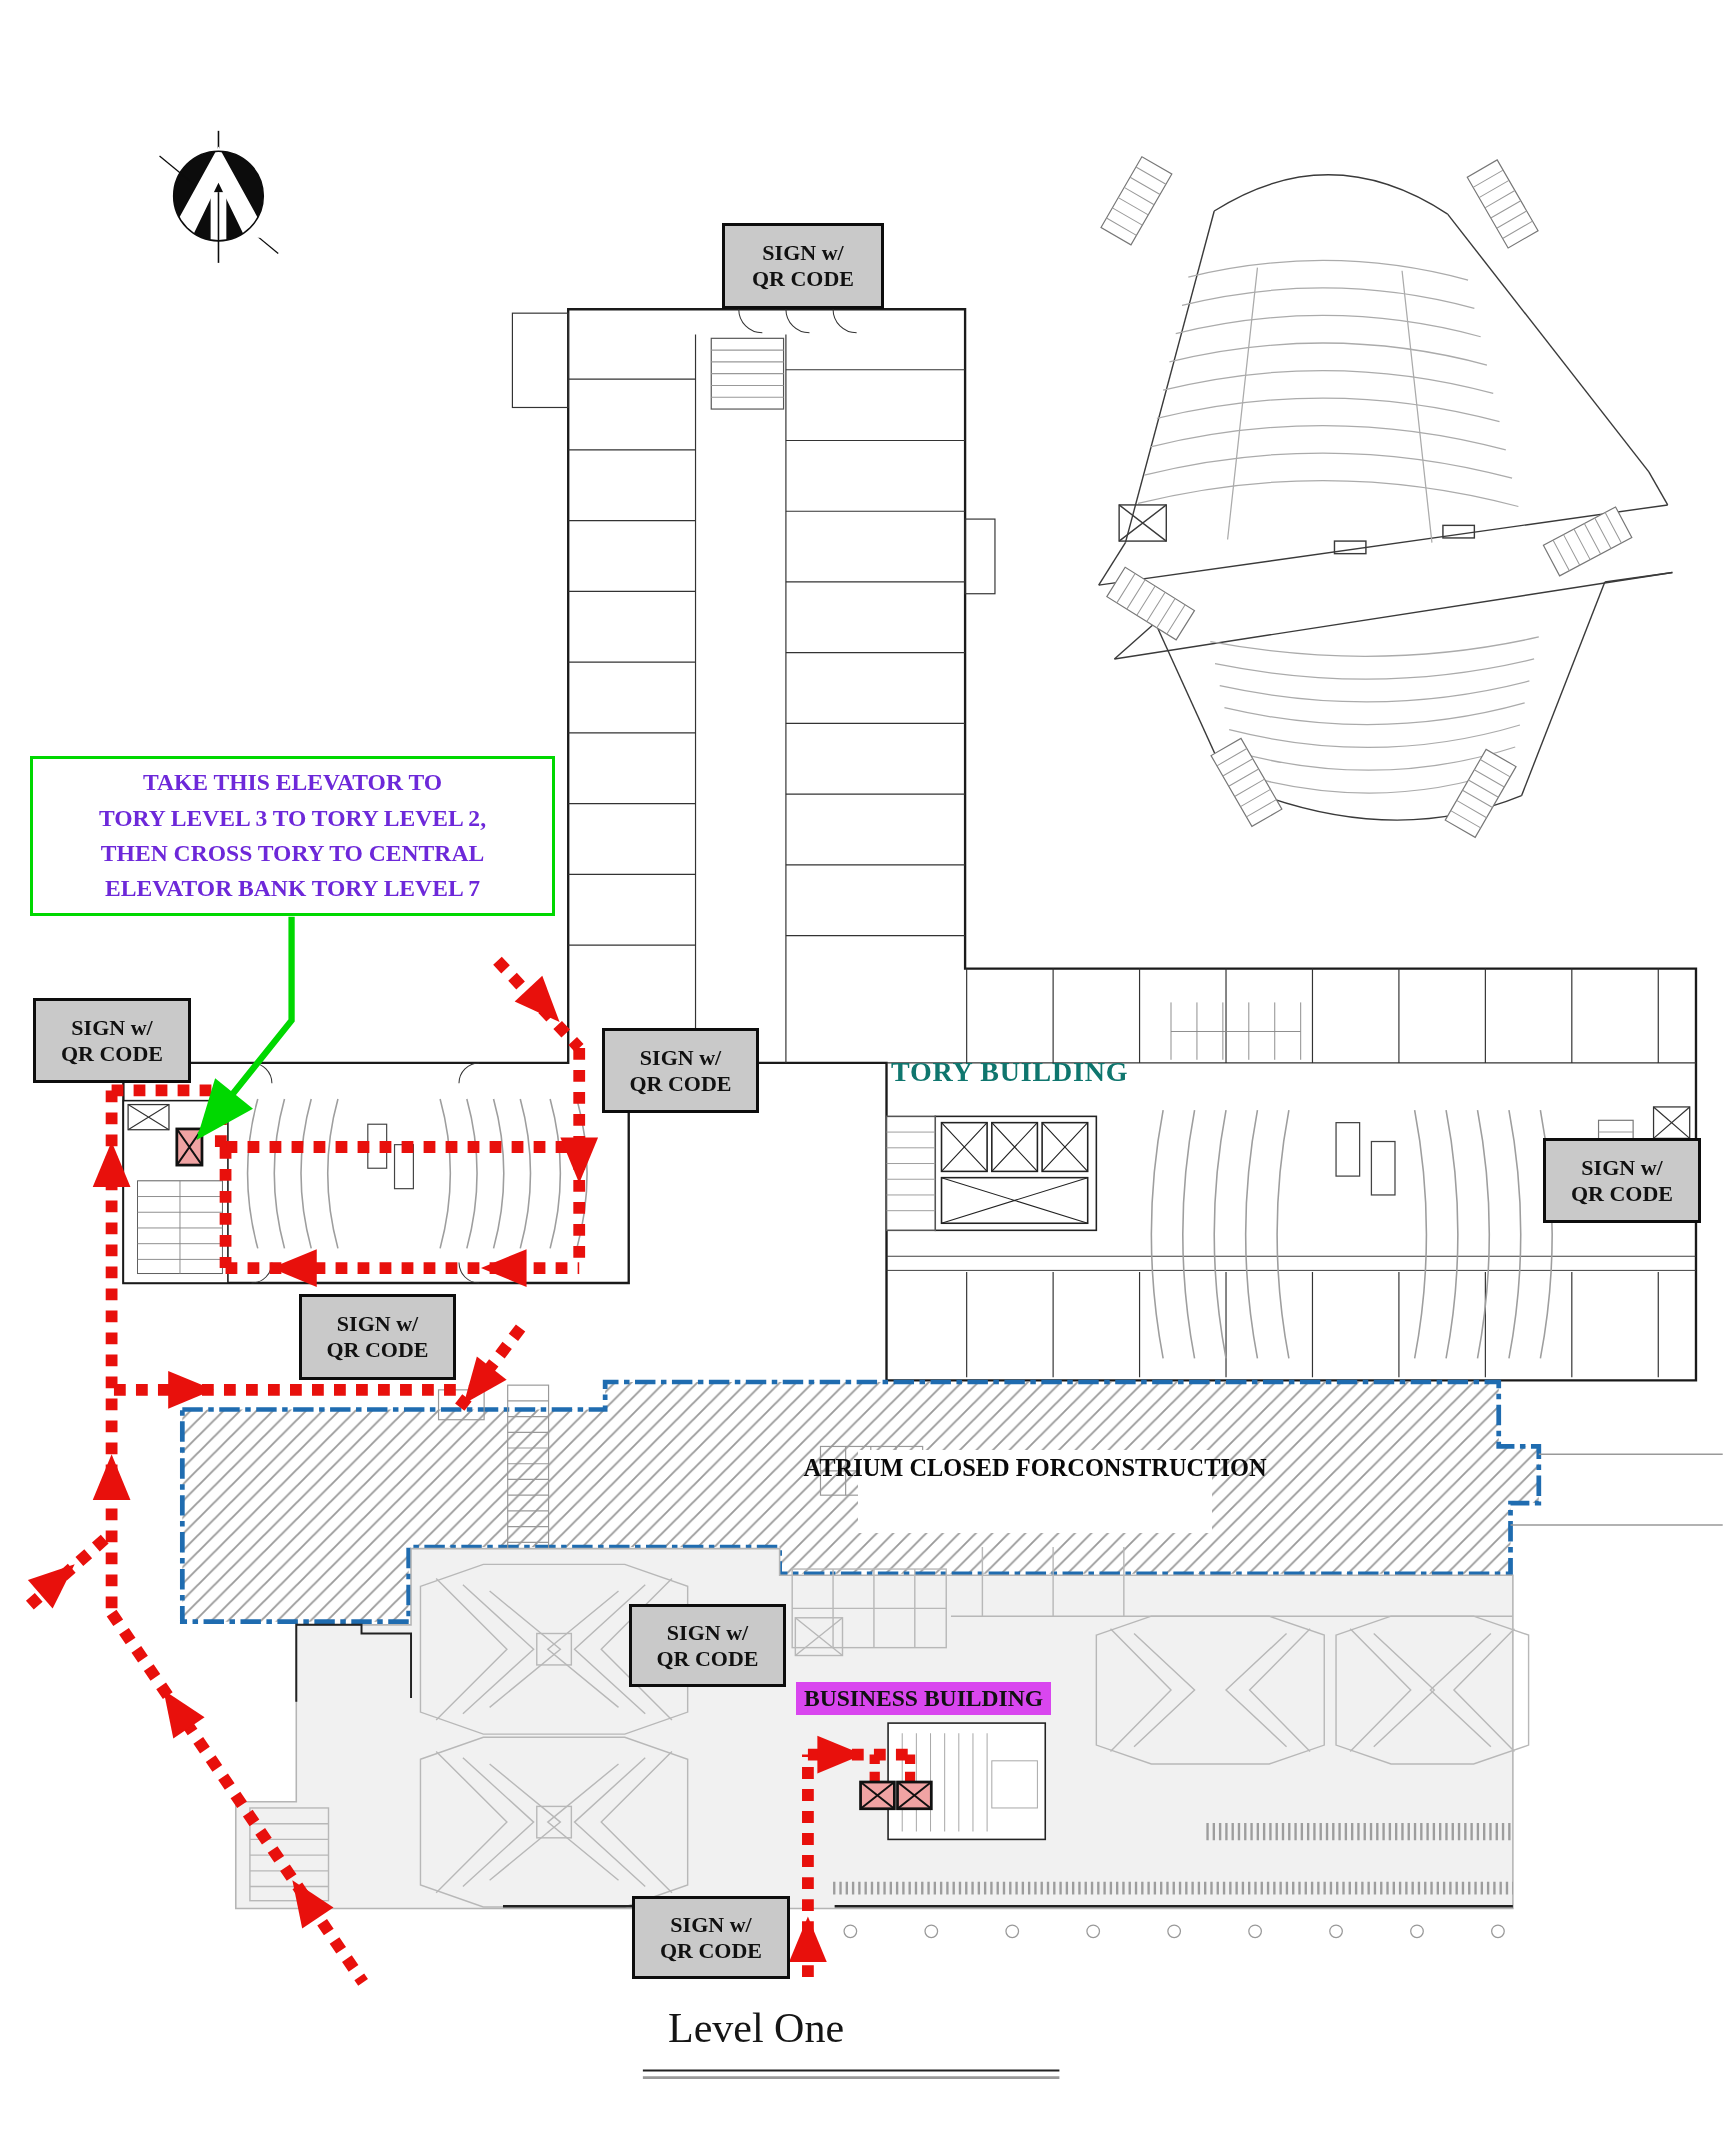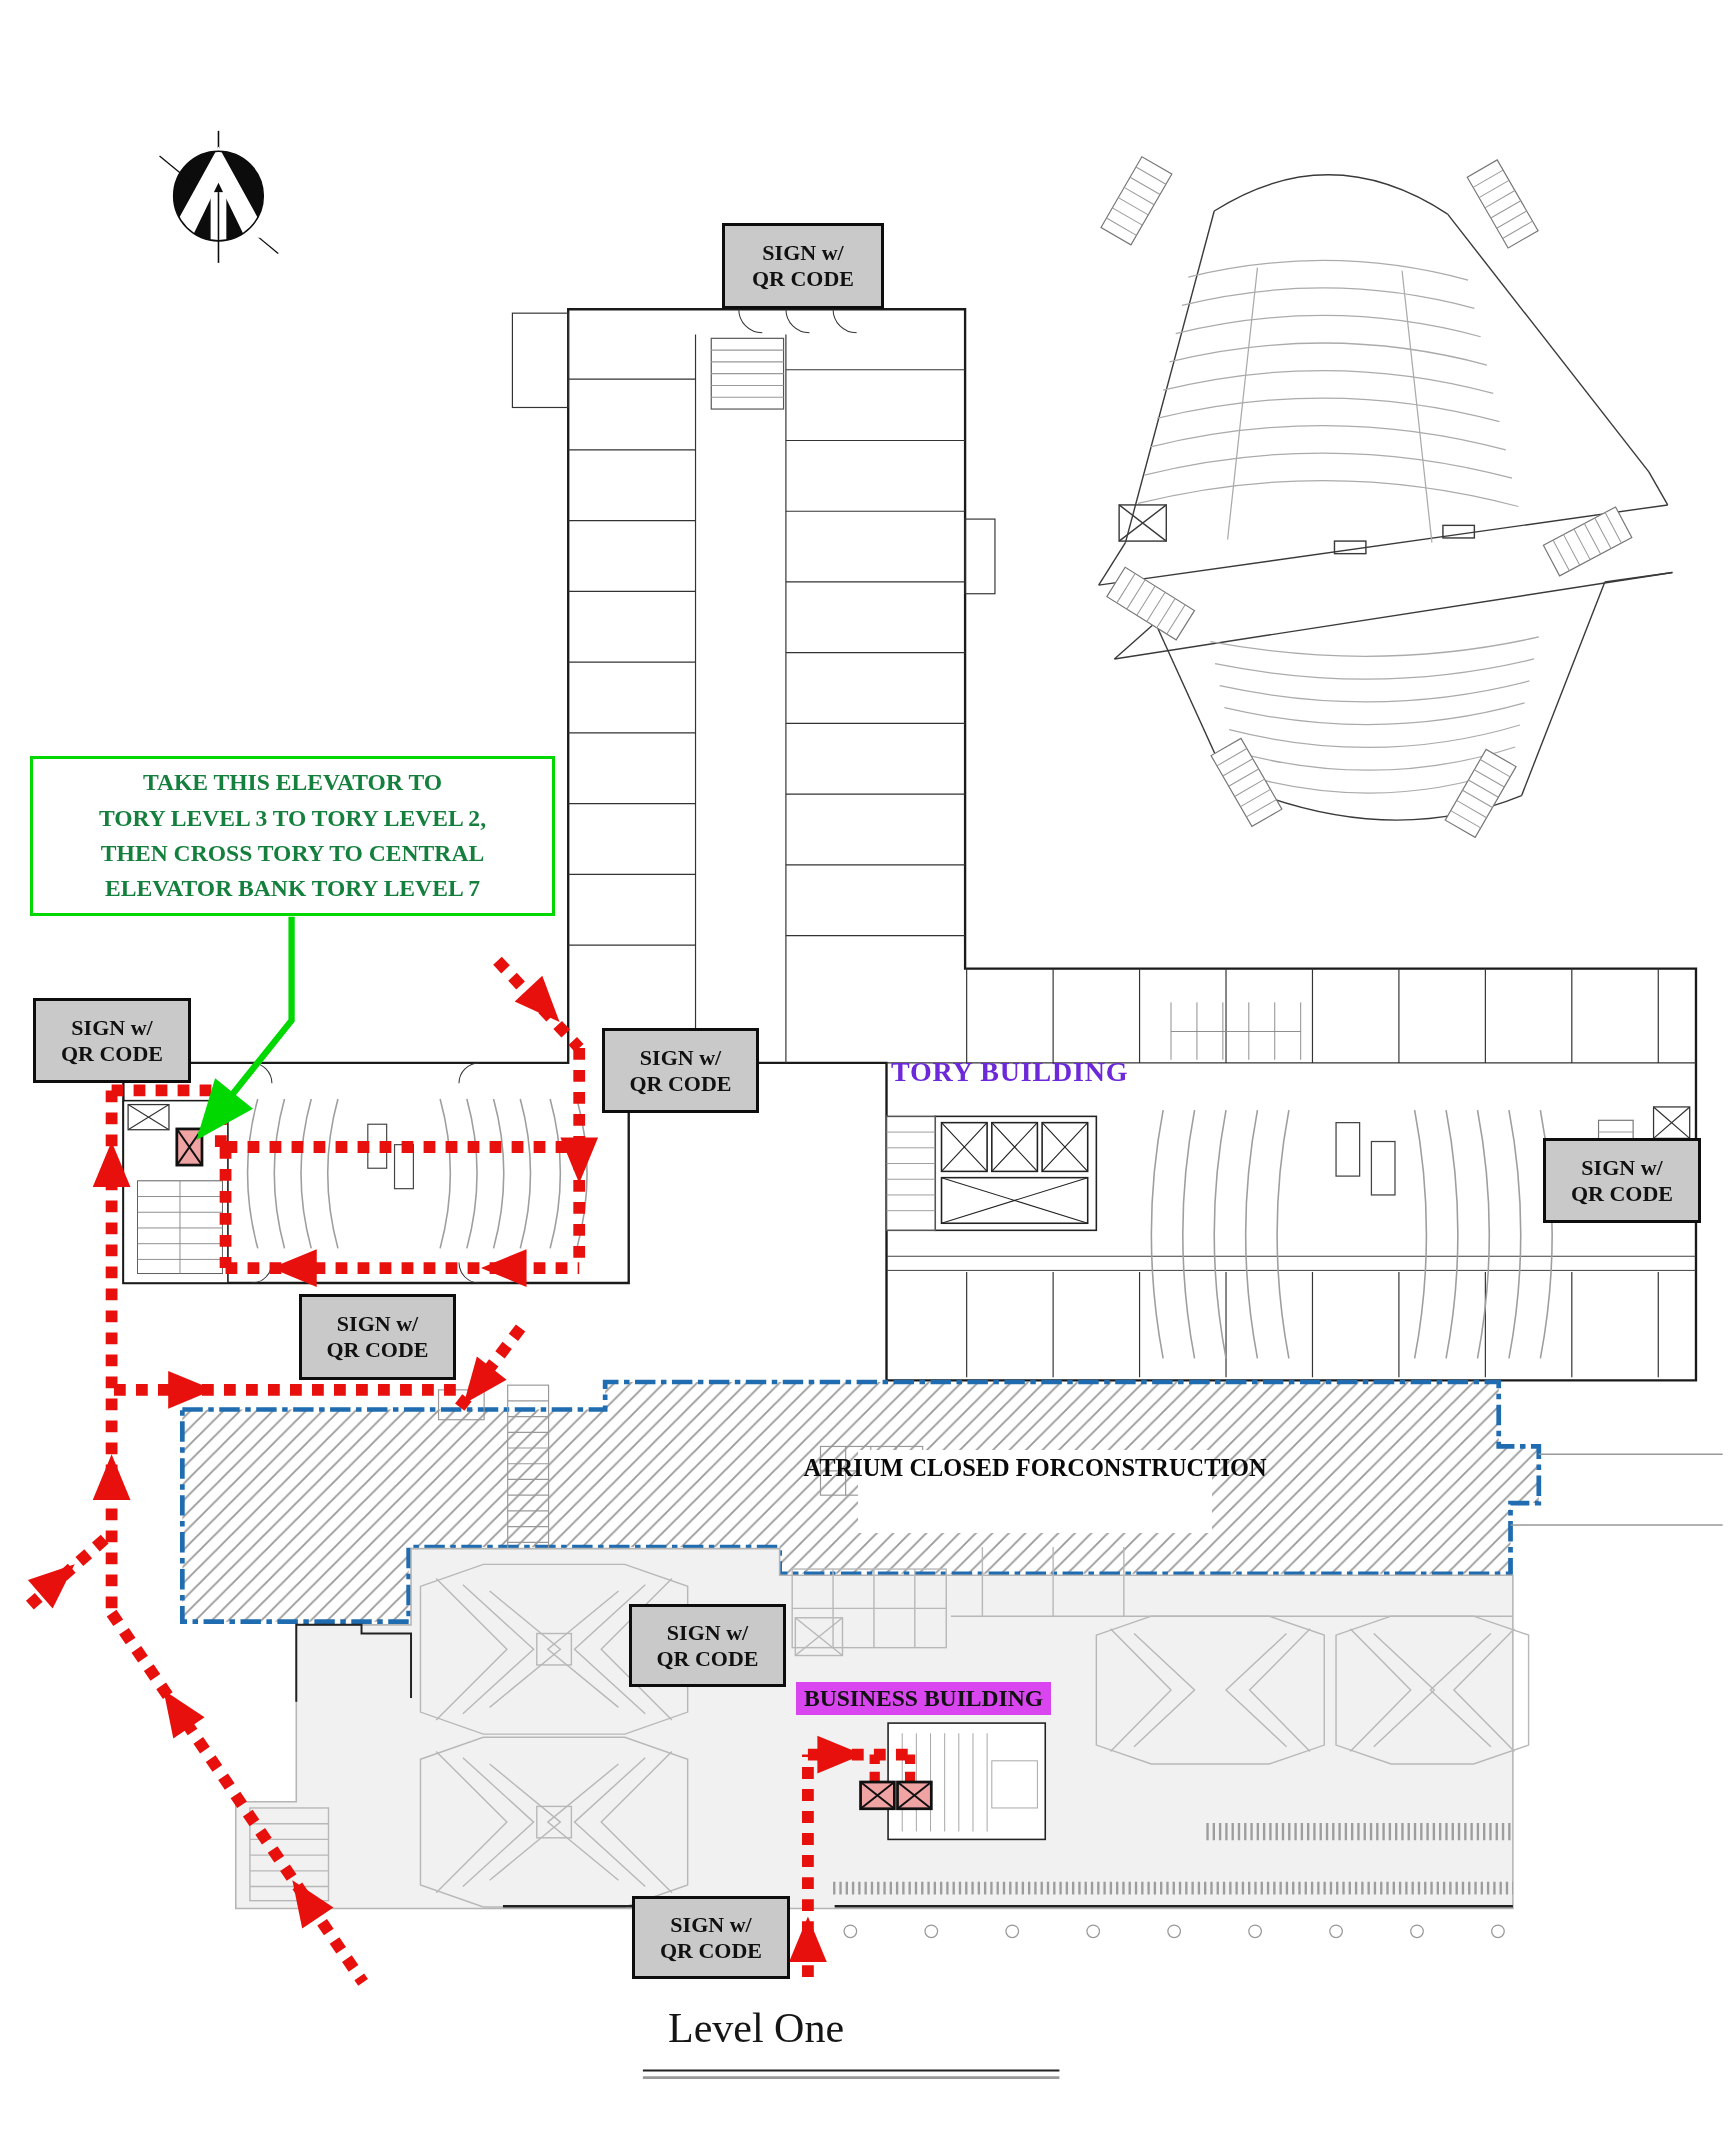--- a/index.html
+++ b/index.html
@@ -14,24 +14,24 @@
   #canvas{position:relative;width:1729px;height:2151px;background:#fff;
           font-family:Liberation Serif, serif;overflow:hidden;}
   #plan-svg{position:absolute;left:0;top:0;z-index:1;}
   .sign{position:absolute;z-index:3;background:var(--sign_fill);border:3.1px solid #0d0d0d;
         display:flex;flex-direction:column;align-items:center;justify-content:center;
         font-weight:bold;font-size:22px;line-height:1.18;color:#111;text-align:center;}
   .sign span{display:block;white-space:nowrap;}
   #callout{position:absolute;left:30px;top:756px;width:519px;height:154px;z-index:3;
            background:#fff;border:3.9px solid var(--callout_green);
            display:flex;flex-direction:column;align-items:center;justify-content:center;
-           font-weight:bold;font-size:23.6px;line-height:1.5;color:#15803d;text-align:center;}
+           font-weight:bold;font-size:23.6px;line-height:1.5;color:#6d28d9;text-align:center;}
   #callout span{display:block;white-space:nowrap;}
   #tory-label{position:absolute;left:891px;top:1056px;z-index:2;font-weight:bold;
-              font-size:28px;color:#6d28d9;letter-spacing:0.8px;white-space:nowrap;}
+              font-size:28px;color:#0f766e;letter-spacing:0.8px;white-space:nowrap;}
   #atrium-label{position:absolute;left:858px;top:1450px;width:354px;height:83px;z-index:3;
                 background:#fff;display:flex;flex-direction:row;align-items:flex-start;justify-content:center;
                 font-weight:bold;font-size:24.4px;line-height:1.45;color:#0a0a0a;text-align:center;}
   #atrium-label span{display:block;white-space:nowrap;}
   #business-label{position:absolute;left:796px;top:1682px;z-index:2;background:#d946ef;
                   padding:3.1px 7.9px;font-weight:bold;font-size:23.6px;color:#111;white-space:nowrap;}
   #floor-title{position:absolute;left:668px;top:2004px;width:440px;z-index:2;
                font-size:42px;color:#151515;text-align:left;}
   
   .rt-stroke{stroke:var(--route_red);}

